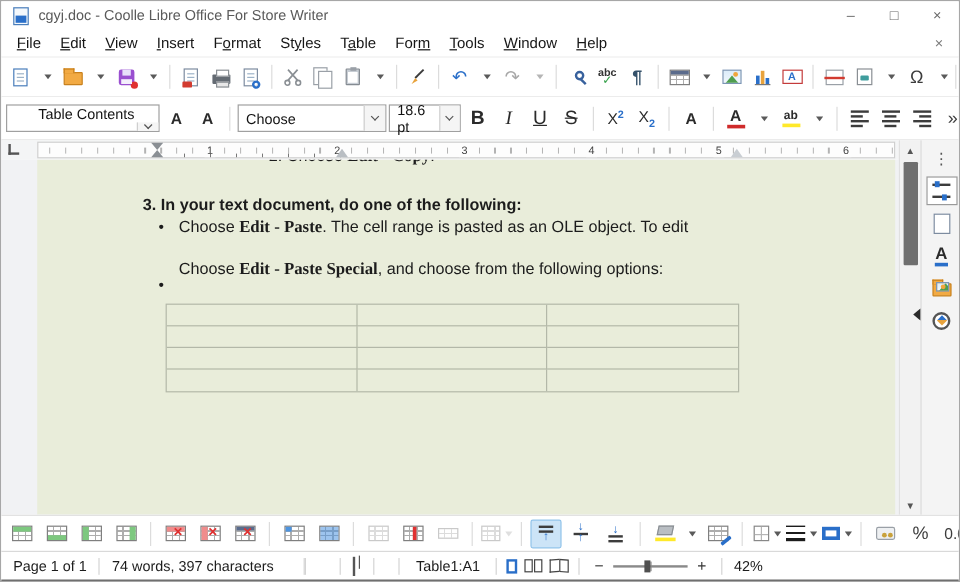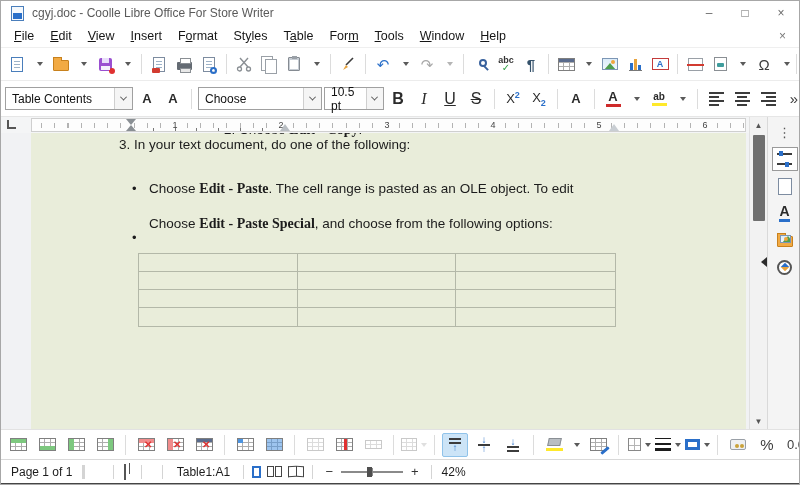--- a/index.html
+++ b/index.html
@@ -353,41 +353,41 @@
         <span class="glyph">Ω</span>
       </span>
     <span class="tbtn narrow">
         <span class="tri"></span>
       </span>
     <span class="sep" style="margin-left:auto;"></span>
 
   </div>
 
   <div class="tb tb2">
-    <span class="combo" style="width:128px;">
+    <span class="combo" style="width:128px;flex-direction:column;">
       <span>Table Contents</span>
       <span class="cbtn">
           <span class="chev"></span>
         </span>
     </span>
     <span class="tbtn">
         <span class="astyle">A</span>
       </span>
     <span class="tbtn">
         <span class="astyle">A</span>
       </span>
     <span class="sep"></span>
     <span class="combo" style="width:124px;">
       <span>Choose</span>
       <span class="cbtn">
           <span class="chev"></span>
         </span>
     </span>
     <span class="combo" style="width:60px;">
-      <span>10.5 pt</span>
+      <span>18.6 pt</span>
       <span class="cbtn">
           <span class="chev"></span>
         </span>
     </span>
     <span class="tbtn">
         <span class="fmt-letter b">B</span>
       </span>
     <span class="tbtn">
         <span class="fmt-letter i">I</span>
       </span>
@@ -473,21 +473,21 @@
       <span class="mk mk-tri"></span>
       <span class="mk mk-tri2"></span>
     </div>
   </div>
 
   <div class="docarea">
     <div class="pagebg">
       <div class="clipline">
         <span class="inner"><span>2. Choose </span><span class="mpath">Edit - Copy</span><span>.</span></span>
       </div>
-      <div class="doc-text" style="left:88px; top:4px;">3. In your text document, do one of the following:</div>
+      <div class="doc-text" style="left:88px; top:30px;font-weight:bold;">3. In your text document, do one of the following:</div>
       <span class="bullet-dot" style="left:101px; top:48px;">•</span>
       <div class="doc-text" style="left:118px; top:48px;">
         <span>Choose </span><span class="mpath">Edit - Paste</span><span>. The cell range is pasted as an OLE object. To edit</span>
       </div>
       <span class="bullet-dot" style="left:101px; top:97px;">•</span>
       <div class="doc-text" style="left:118px; top:83px;">
         <span>Choose </span><span class="mpath">Edit - Paste Special</span><span>, and choose from the following options:</span>
       </div>
       <div class="dtable">
         <div class="cell"></div>
@@ -662,20 +662,21 @@
       </span>
     <span class="gbtn">
         <span class="numfmt" style="font-weight:400; font-size:13px;">0.0</span>
       </span>
 
   </div>
 
   <div class="statusbar">
     <span class="sseg">Page 1 of 1</span>
     <span class="ssep"></span>
+    <span class="sseg" style="min-width:170px;">74 words, 397 characters</span>
     <span class="ssep"></span>
     <span class="ssep"></span>
     <span class="sseg" style="min-width:28px;"></span>
     <span class="ssep"></span>
     <span class="sseg"><span class="selmode"></span></span>
     <span class="ssep"></span>
     <span class="sseg"><span class="redfloppy"></span></span>
     <span class="ssep"></span>
     <span class="sseg" style="min-width:80px; text-align:center;">Table1:A1</span>
     <span class="ssep"></span>

